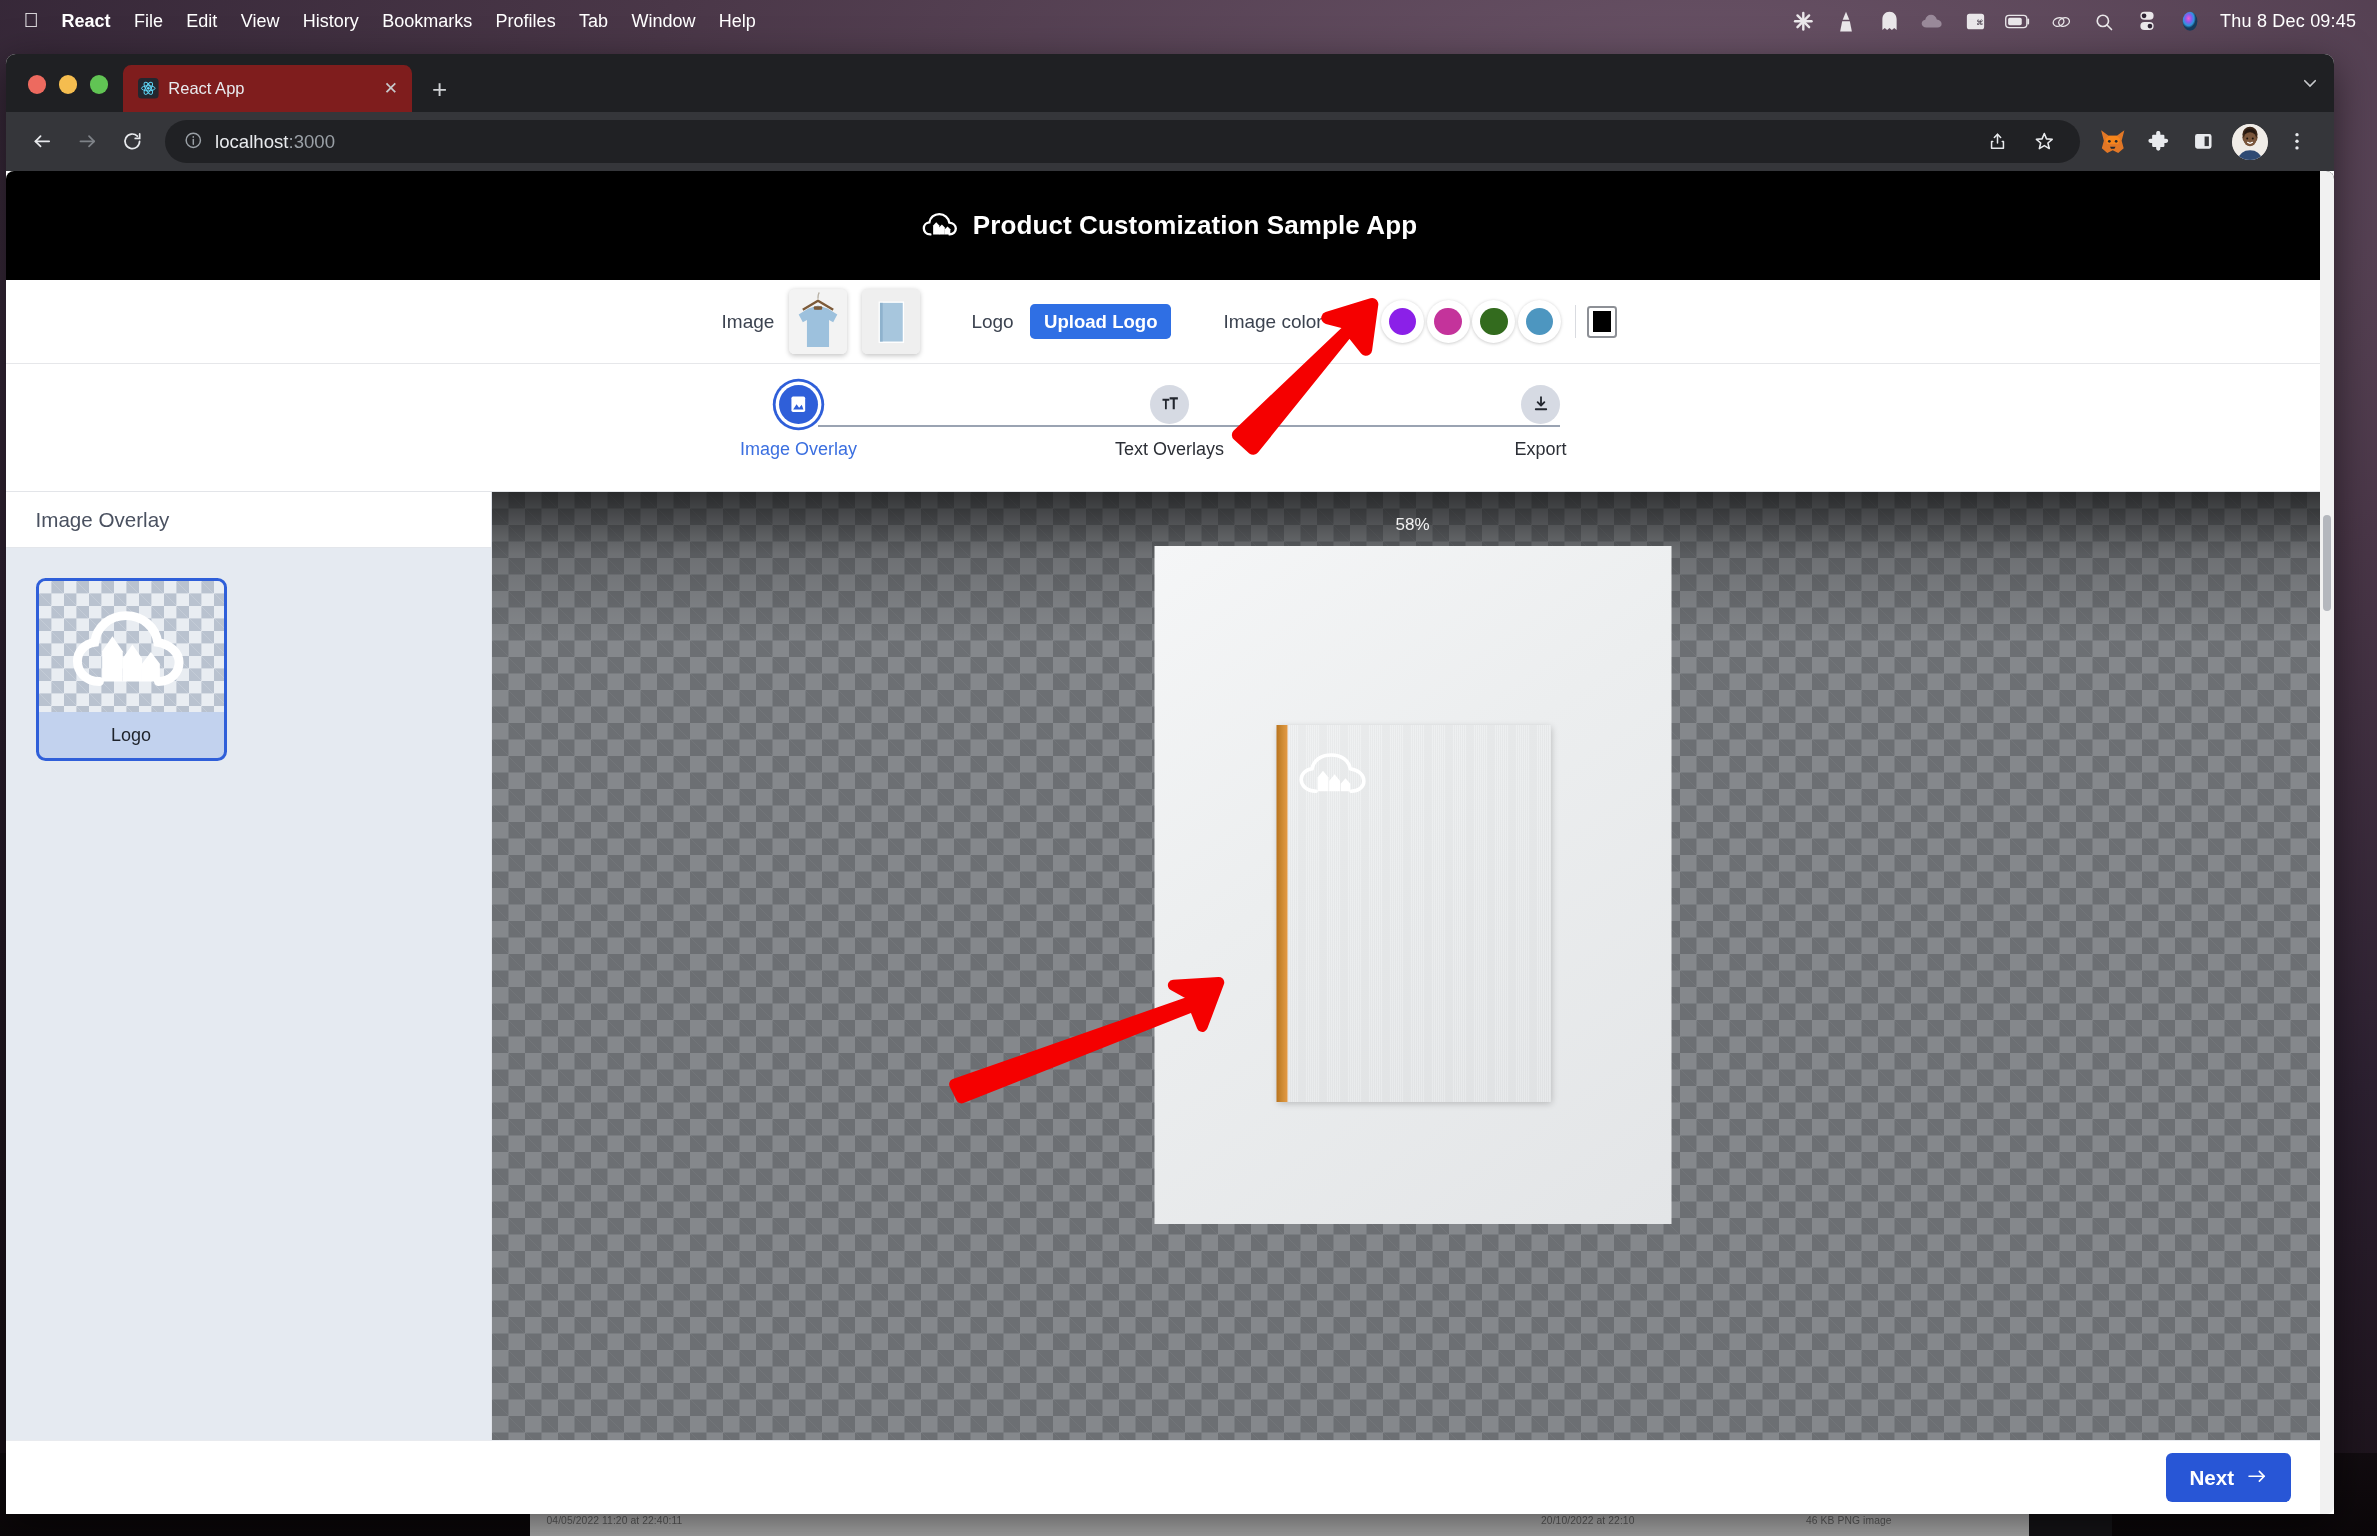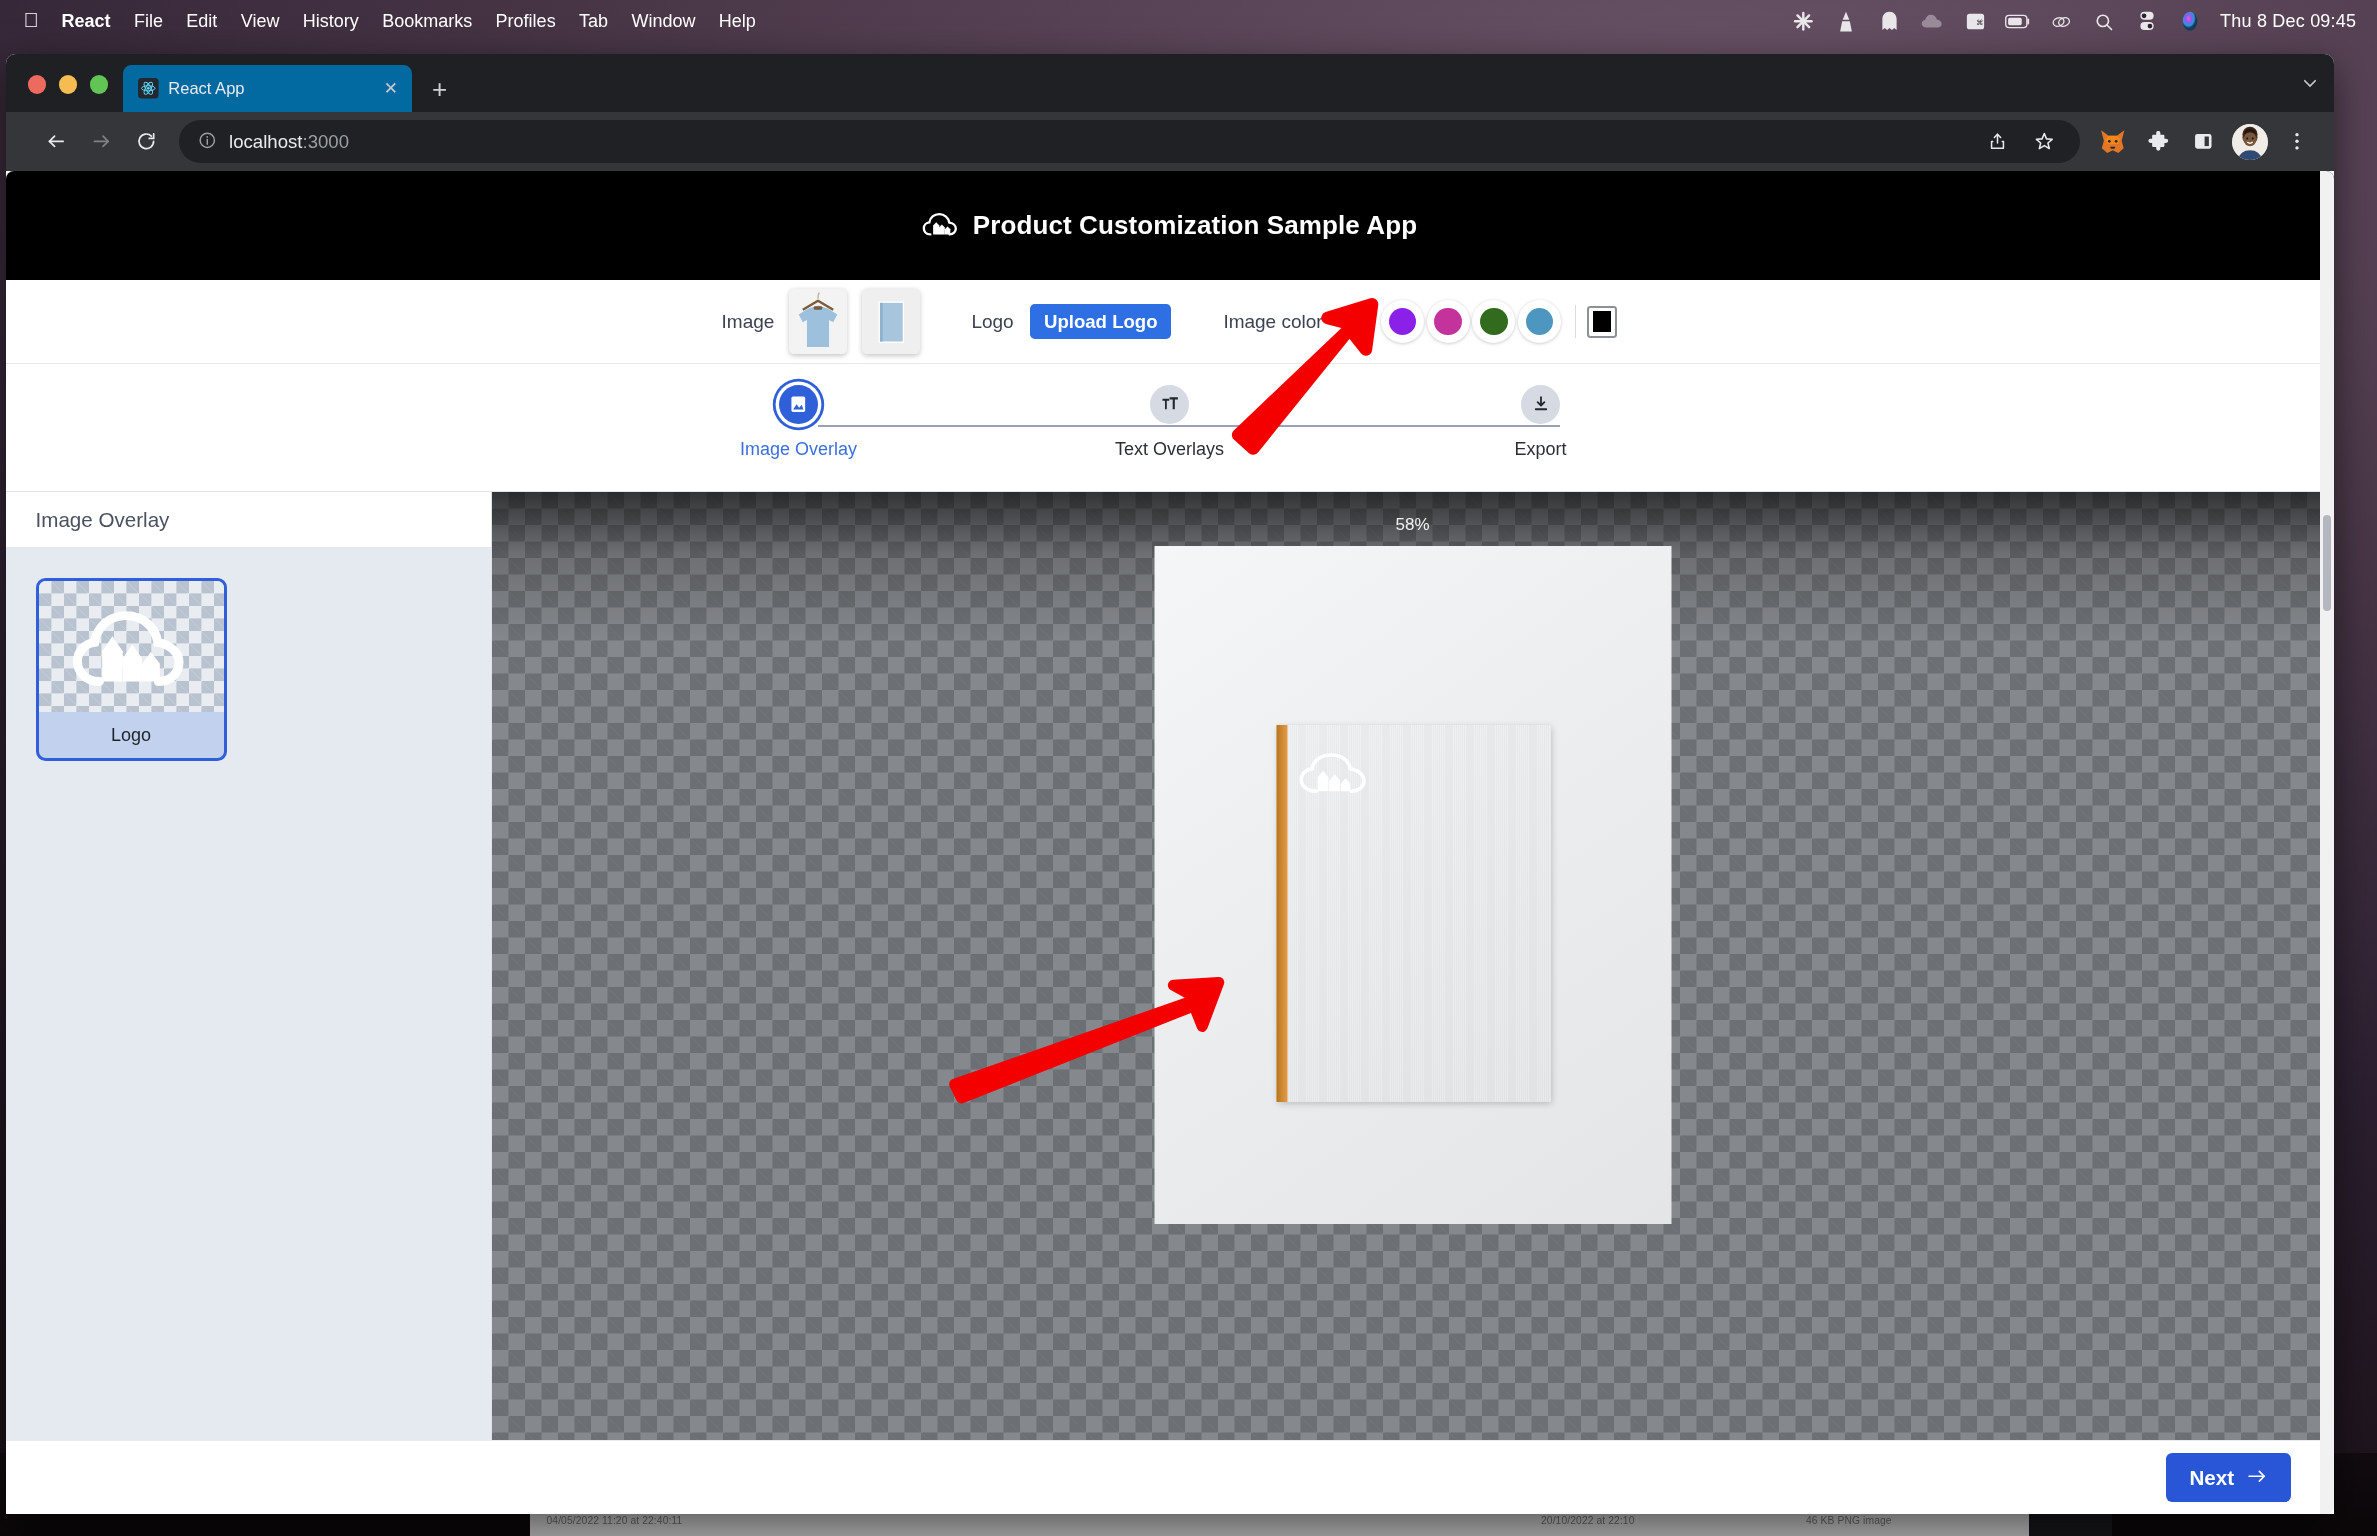--- a/index.html
+++ b/index.html
@@ -87,21 +87,21 @@
   }
   .traffic { display: flex; align-items: center; gap: 12.4px; padding: 0 15px 18px 4.1px; }
   .tl { width: 18.6px; height: 18.6px; border-radius: 50%; }
   .tl.red { background: #ed6a5f; }
   .tl.yellow { background: #f5bd4f; }
   .tl.green { background: #61c454; }
 
   #tab-active {
     position: relative;
     height: 47px; width: 289px;
-    background: #0369a1;
+    background: #7f1d1d;
     border-radius: 8.3px 8.3px 0 0;
     display: flex; align-items: center;
     padding: 0 9.6px 0 15px;
     gap: 9.6px;
   }
   .react-ico { width: 20.6px; height: 20.6px; flex: 0 0 auto; }
   #tab-title {
     color: #e8eaed; font-size: 16.5px; flex: 1 1 auto;
     white-space: nowrap; overflow: hidden; text-overflow: ellipsis;
   }
@@ -118,21 +118,21 @@
   #tabstrip-spacer { flex: 1 1 auto; height: 6.9px; }
   #tabstrip-chevron {
     width: 48px; height: 58px; display: flex; align-items: center; justify-content: center;
     color: #c7c9cc;
   }
 
   
   #toolbar {
     height: 59px; background: #35363a;
     display: flex; align-items: center;
-    padding: 0 15px 0 29px; gap: 2px;
+    padding: 0 15px 0 15px; gap: 2px;
   }
   .tb-btn {
     width: 43px; height: 43px; border-radius: 50%;
     display: flex; align-items: center; justify-content: center;
     color: #e8eaed;
   }
   .tb-btn.dim { color: #7e8287; }
   #omnibox {
     flex: 1 1 auto; height: 43px; margin: 0 9.6px;
     background: #202124; border-radius: 23.4px;

